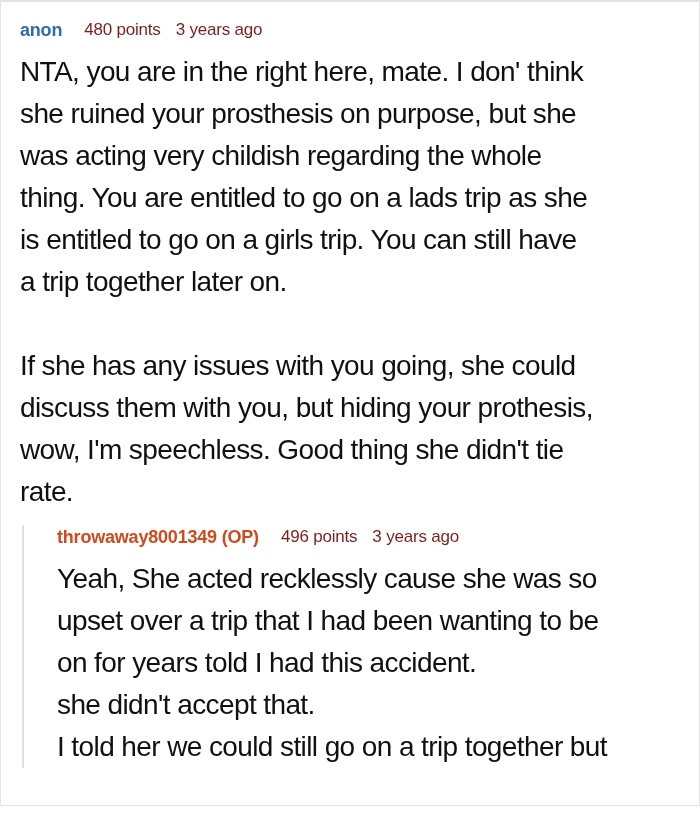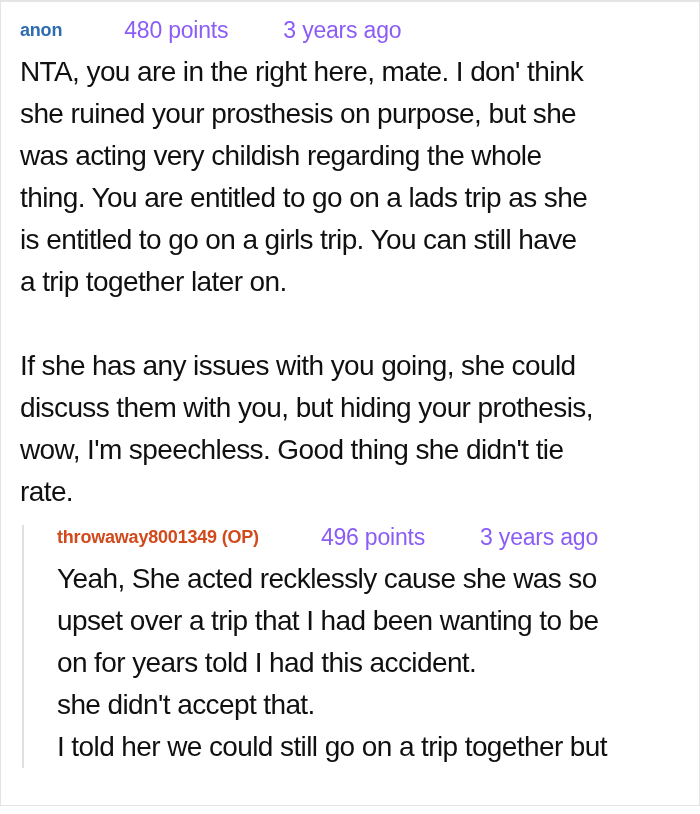--- a/index.html
+++ b/index.html
@@ -23,33 +23,32 @@
     background: #ffffff;
     padding: 16px 12px 0 19px;
     overflow: hidden;
   }
   .comment-header {
     display: flex;
     align-items: flex-start;
     height: 24px;
     line-height: 24px;
     white-space: nowrap;
-    gap: 40px;
   }
   .author {
     font-size: 18px;
     font-weight: bold;
     letter-spacing: -0.2px;
     cursor: pointer;
   }
   .author-blue { color: #2d6cb2; }
   .author-orange { color: #d2491c; }
   .meta {
-    font-size: 23px;
-    color: #8b5cf6;
+    font-size: 17px;
+    color: #7f1d1d;
     letter-spacing: -0.2px;
   }
   .meta-points { margin-left: 22px; }
   .meta-time { margin-left: 15px; }
   .body-text {
     margin-top: 9px;
     font-size: 28px;
     line-height: 42px;
     color: #101010;
     letter-spacing: -0.6px;

